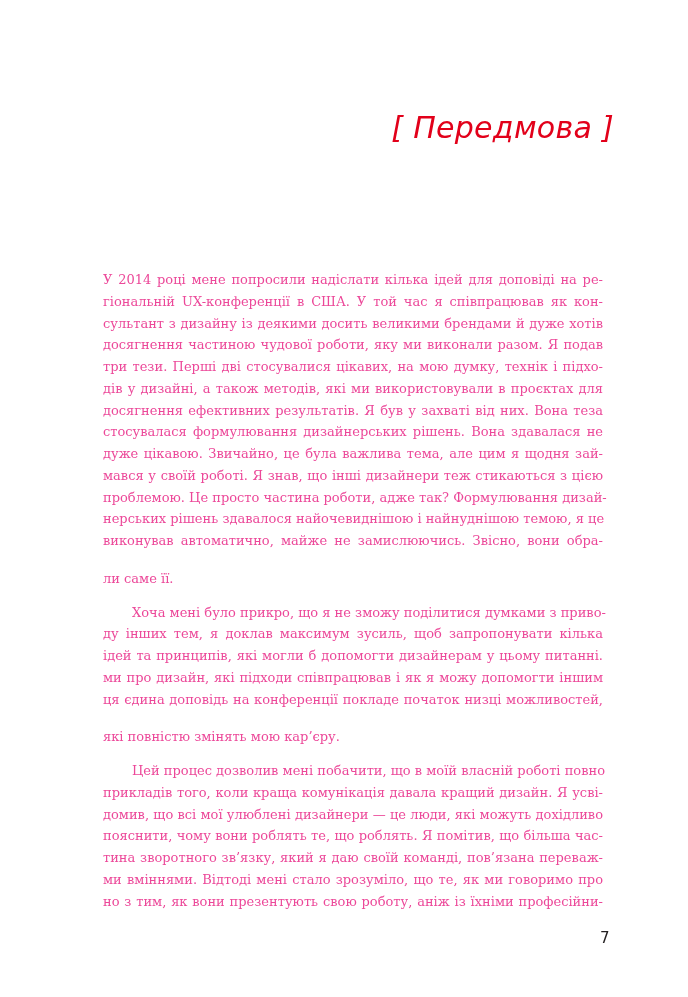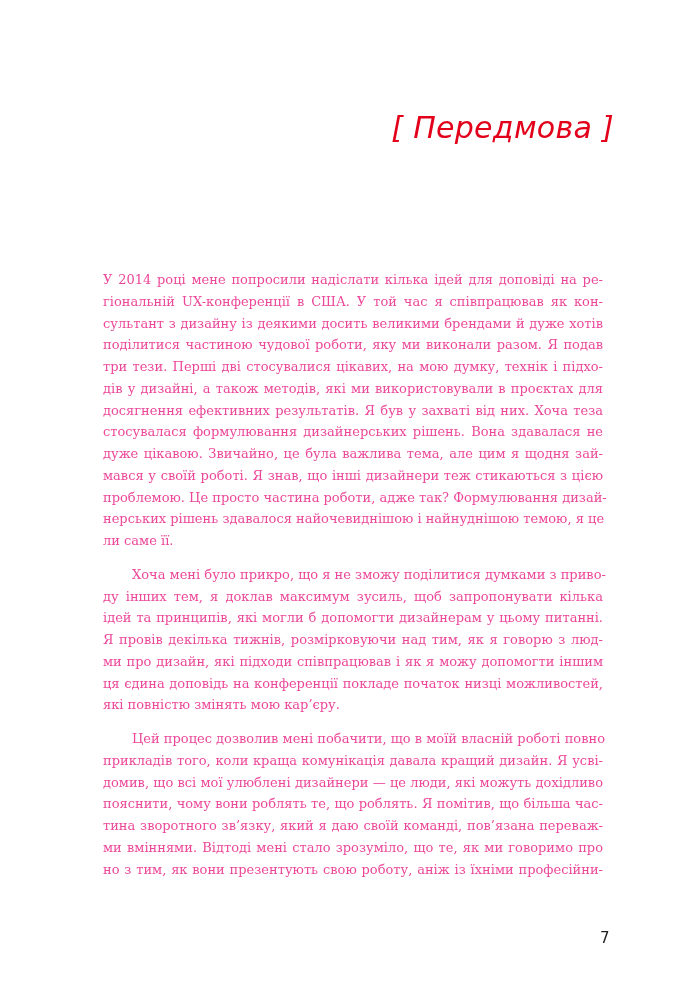--- a/index.html
+++ b/index.html
@@ -25,57 +25,57 @@
     .line {
       display: block;
       height: 21.75px;
       line-height: 21.75px;
       text-align: justify;
       text-align-last: justify;
       white-space: nowrap;
       overflow: visible;
     }
     .line.indent { padding-left: 29px; margin-top: 12px; }
-    .line.last { text-align-last: left; text-align: right; }
+    .line.last { text-align-last: left; text-align: right; margin-top: 16px; }
     .page-number {
       position: absolute; left: 600px; top: 929px;
       font-family: "DejaVu Sans", sans-serif;
       font-size: 15px;
       color: #231f20;
     }
   </style>
 </head>
 <body>
 
 <div class="page">
   <div class="chapter-title">[ Передмова ]</div>
 
   <div class="body-text">
 
     <div>
       <span class="line">У 2014 році мене попросили надіслати кілька ідей для доповіді на ре-</span>
       <span class="line">гіональній UX-конференції в США. У той час я співпрацював як кон-</span>
       <span class="line">сультант з дизайну із деякими досить великими брендами й дуже хотів</span>
-      <span class="line">поділитися частиною чудової роботи, яку ми виконали разом. Я подав</span>
+      <span class="line">досягнення частиною чудової роботи, яку ми виконали разом. Я подав</span>
       <span class="line">три тези. Перші дві стосувалися цікавих, на мою думку, технік і підхо-</span>
       <span class="line">дів у дизайні, а також методів, які ми використовували в проєктах для</span>
-      <span class="line">досягнення ефективних результатів. Я був у захваті від них. Хоча теза</span>
+      <span class="line">досягнення ефективних результатів. Я був у захваті від них. Вона теза</span>
       <span class="line">стосувалася формулювання дизайнерських рішень. Вона здавалася не</span>
       <span class="line">дуже цікавою. Звичайно, це була важлива тема, але цим я щодня зай-</span>
       <span class="line">мався у своїй роботі. Я знав, що інші дизайнери теж стикаються з цією</span>
       <span class="line">проблемою. Це просто частина роботи, адже так? Формулювання дизай-</span>
       <span class="line">нерських рішень здавалося найочевиднішою і найнуднішою темою, я це</span>
+      <span class="line">виконував автоматично, майже не замислюючись. Звісно, вони обра-</span>
       <span class="line last">ли саме її.</span>
     </div>
 
     <div>
       <span class="line indent">Хоча мені було прикро, що я не зможу поділитися думками з приво-</span>
       <span class="line">ду інших тем, я доклав максимум зусиль, щоб запропонувати кілька</span>
       <span class="line">ідей та принципів, які могли б допомогти дизайнерам у цьому питанні.</span>
-      <span class="line">Я провів декілька тижнів, розмірковуючи над тим, як я говорю з люд-</span>
       <span class="line">ми про дизайн, які підходи співпрацював і як я можу допомогти іншим</span>
       <span class="line">ця єдина доповідь на конференції покладе початок низці можливостей,</span>
       <span class="line last">які повністю змінять мою кар’єру.</span>
     </div>
 
     <div>
       <span class="line indent">Цей процес дозволив мені побачити, що в моїй власній роботі повно</span>
       <span class="line">прикладів того, коли краща комунікація давала кращий дизайн. Я усві-</span>
       <span class="line">домив, що всі мої улюблені дизайнери — це люди, які можуть дохідливо</span>
       <span class="line">пояснити, чому вони роблять те, що роблять. Я помітив, що більша час-</span>

